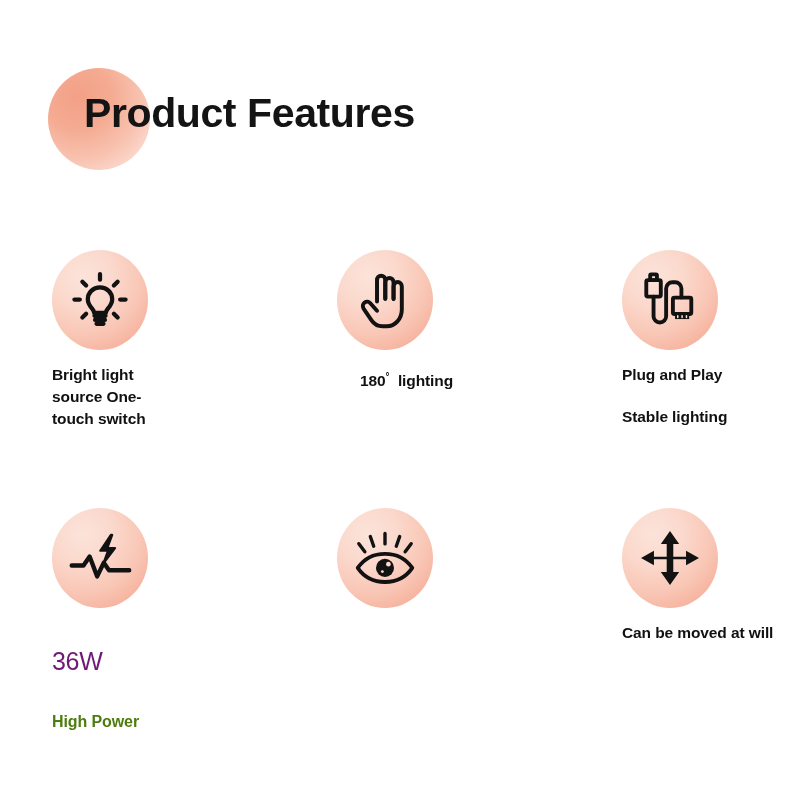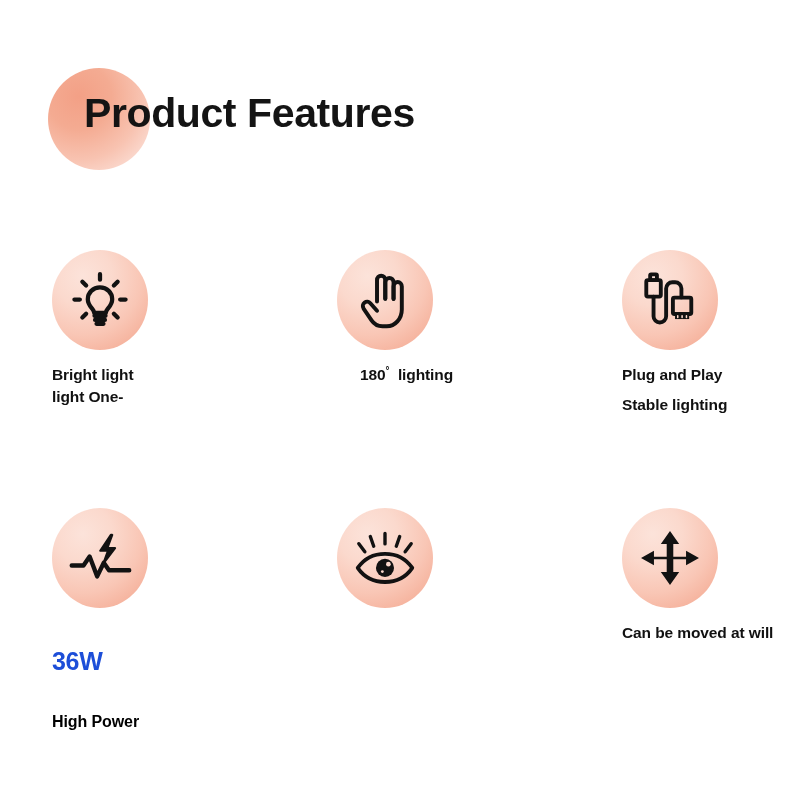--- a/index.html
+++ b/index.html
@@ -83,36 +83,36 @@
 
   .caption {
     margin-top: 14px;
     color: #111111;
     font-weight: bold;
     font-size: 15.5px;
     line-height: 1.42;
     letter-spacing: -0.1px;
   }
   .caption .line { display: block; }
-  .caption .spaced { margin-top: 8px; display: block; }
+  .caption .spaced { margin-top: 20px; display: block; }
 
   .cap-align-2 { padding-left: 23px; }
   .cap-align-6 { padding-left: 0px; }
 
   .big-number {
     font-size: 25px;
-    font-weight: bold;
-    color: #1d4ed8;
+    font-weight: normal;
+    color: #701a75;
     letter-spacing: -0.3px;
     display: block;
   }
   .sub-number {
     font-size: 16px;
     font-weight: bold;
-    color: #000000;
+    color: #4d7c0f;
     display: block;
     margin-top: 9px;
   }
   .num-wrap { padding-left: 34px; }
   .sub-wrap { padding-left: 10px; }
 
   .deg {
     font-size: 10px;
     vertical-align: super;
     line-height: 0;
@@ -134,21 +134,22 @@
     <div class="cell col-1">
       <div class="icon-circle">
         <svg width="62" height="62" viewBox="0 0 64 64" fill="none" stroke="#121212" stroke-width="4.4" stroke-linecap="round" stroke-linejoin="round">
           <path d="M32 19c-7.2 0-12.6 5.5-12.6 12.2 0 4.6 2.5 7.4 4.5 9.8 1.3 1.6 2.1 2.7 2.1 4.3h12c0-1.6.8-2.7 2.1-4.3 2-2.4 4.5-5.2 4.5-9.8C44.6 24.5 39.2 19 32 19z"></path>
           <path d="M26.3 48.3h11.4M26.9 52.6h10.2M28.4 56.6h7.2"></path>
           <path d="M32 5.4v5.6M13.8 13.1l3.9 4M50.2 13.1l-3.9 4M5.6 31.6h5.6M52.8 31.6h5.6M13.8 50.1l3.9-4M50.2 50.1l-3.9-4"></path>
         </svg>
       </div>
       <div class="caption">
         <span class="line">Bright light</span>
-        <span class="line">light One-</span>
+        <span class="line">source One-</span>
+        <span class="line">touch switch</span>
       </div>
     </div>
 
     <div class="cell col-2">
       <div class="icon-circle">
         <svg width="56" height="62" viewBox="0 0 58 66" fill="none" stroke="#121212" stroke-width="4.2" stroke-linecap="round" stroke-linejoin="round">
           <path d="M20.5 34.5V11.8c0-2.6 2-4.7 4.4-4.7s4.4 2.1 4.4 4.7v19.8"></path>
           <path d="M29.3 31.6V14.2c0-2.6 2-4.7 4.4-4.7s4.4 2.1 4.4 4.7v17.4"></path>
           <path d="M38.1 31.9V18.6c0-2.6 2-4.7 4.4-4.7s4.4 2.1 4.4 4.7v24.5c0 9.9-7.1 17.9-16 17.9h-4.6c-4.6 0-8.9-2.3-11.6-6.3l-8.5-12.5c-1.4-2.1-.9-5 1.1-6.5 1.9-1.4 4.5-1.1 6.1.7l7.1 8"></path>
         </svg>

